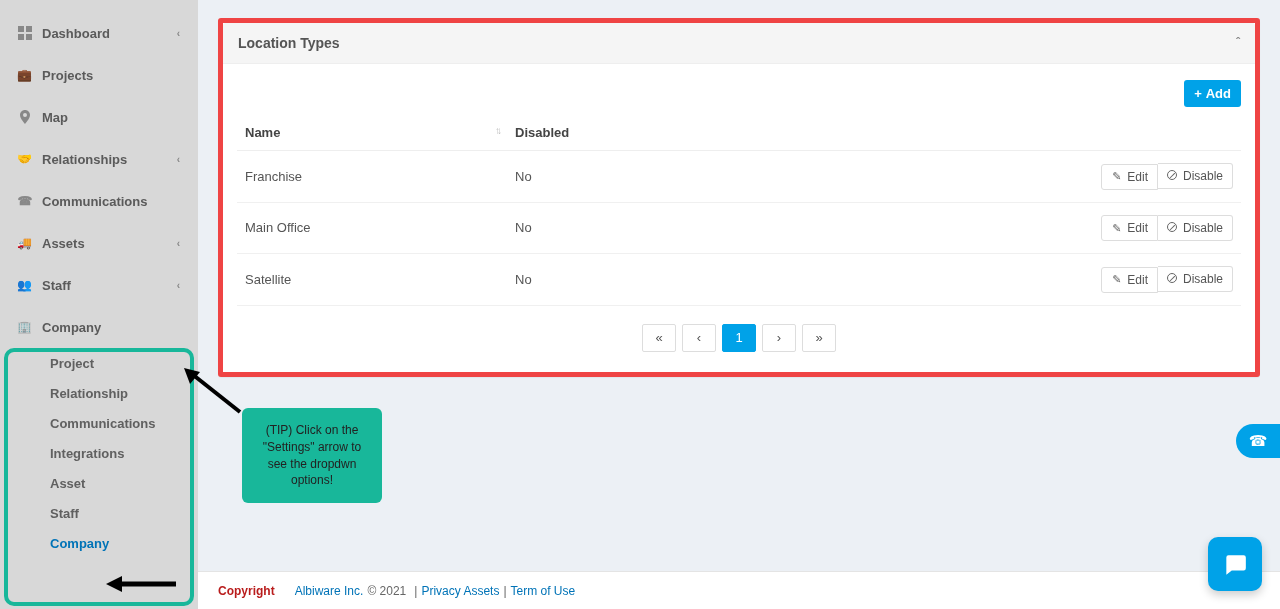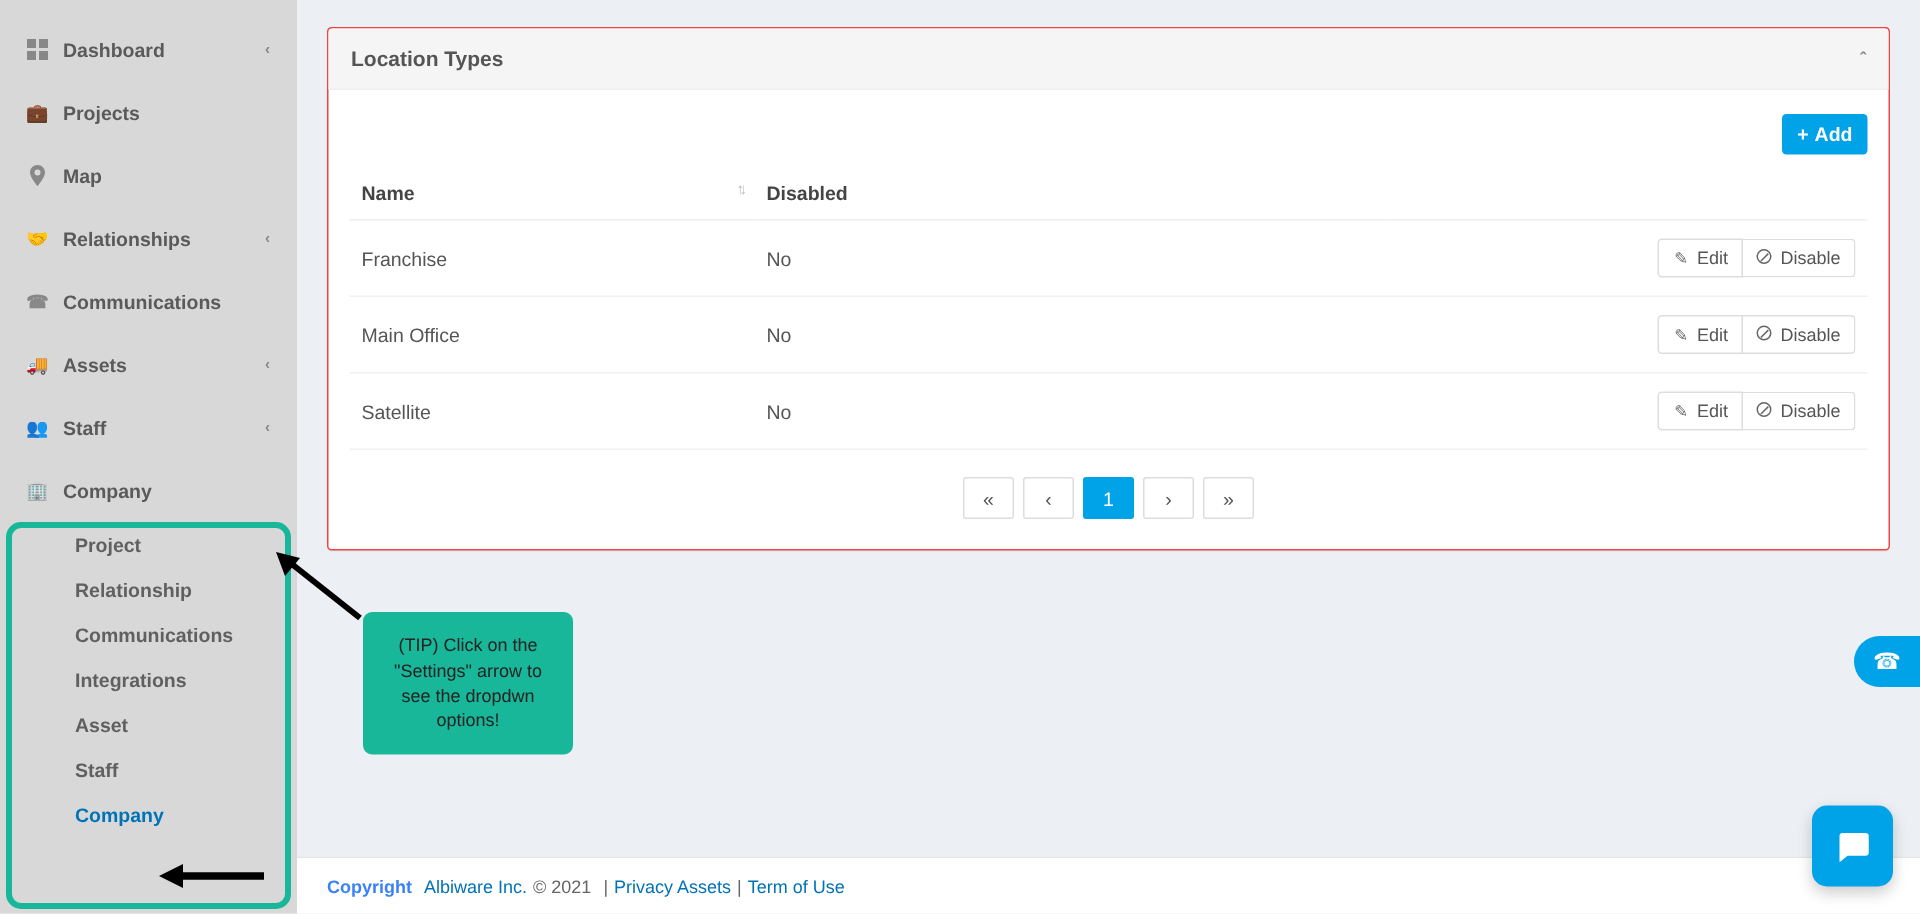--- a/index.html
+++ b/index.html
@@ -64,21 +64,21 @@
   }
   .content {
     position: absolute;
     left: 198px; top: 0;
     width: 1082px;
     height: 582px;
     padding: 18px 20px 0 20px;
   }
   .panel {
     background: #fff;
-    border: 1px solid #ef4444;
+    border: 5px solid #ef4444;
     border-radius: 3px;
     box-shadow: 0 1px 1px rgba(0,0,0,0.04);
   }
   .panel-header {
     background: #f5f5f5;
     border-bottom: 1px solid #eee;
     padding: 12px 15px;
     display: flex;
     align-items: center;
     font-weight: 700;
@@ -156,21 +156,21 @@
     height: 38px;
     background: #fff;
     border-top: 1px solid #e4e4e4;
     padding: 0 20px;
     display: flex; align-items: center;
     font-size: 12px;
     color: #666;
   }
   .footer a { color: #0073b7; text-decoration: none; cursor: pointer; }
   .footer .sep { margin: 0 4px; }
-  .footer strong { color: #3b82f6; margin-right: 8px; }
+  .footer strong { color: #b91c1c; margin-right: 20px; }
   .tip-box {
     position: absolute;
     left: 242px; top: 408px;
     width: 140px;
     background: #18b79a;
     color: #222;
     border-radius: 6px;
     padding: 14px 12px;
     font-size: 12px;
     text-align: center;

